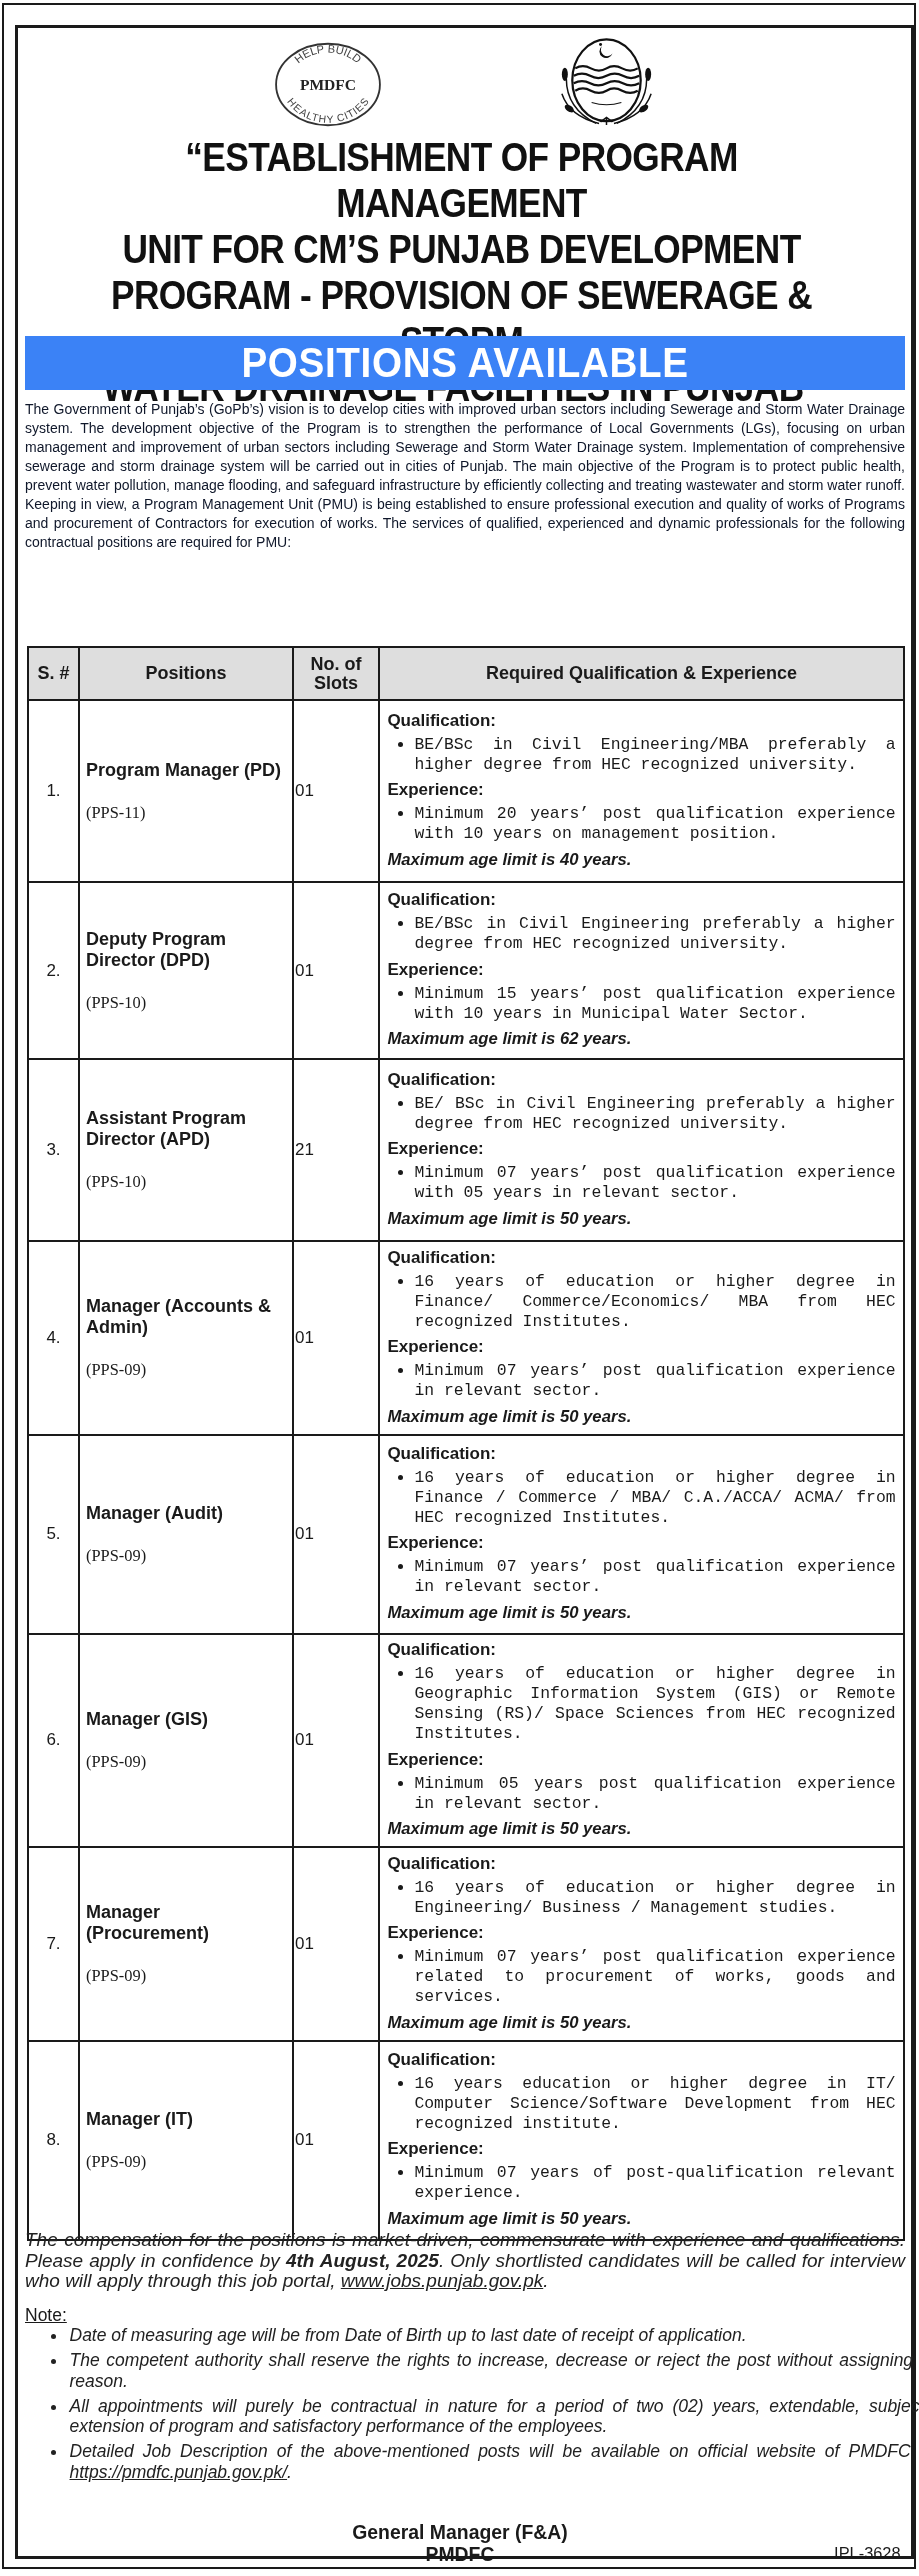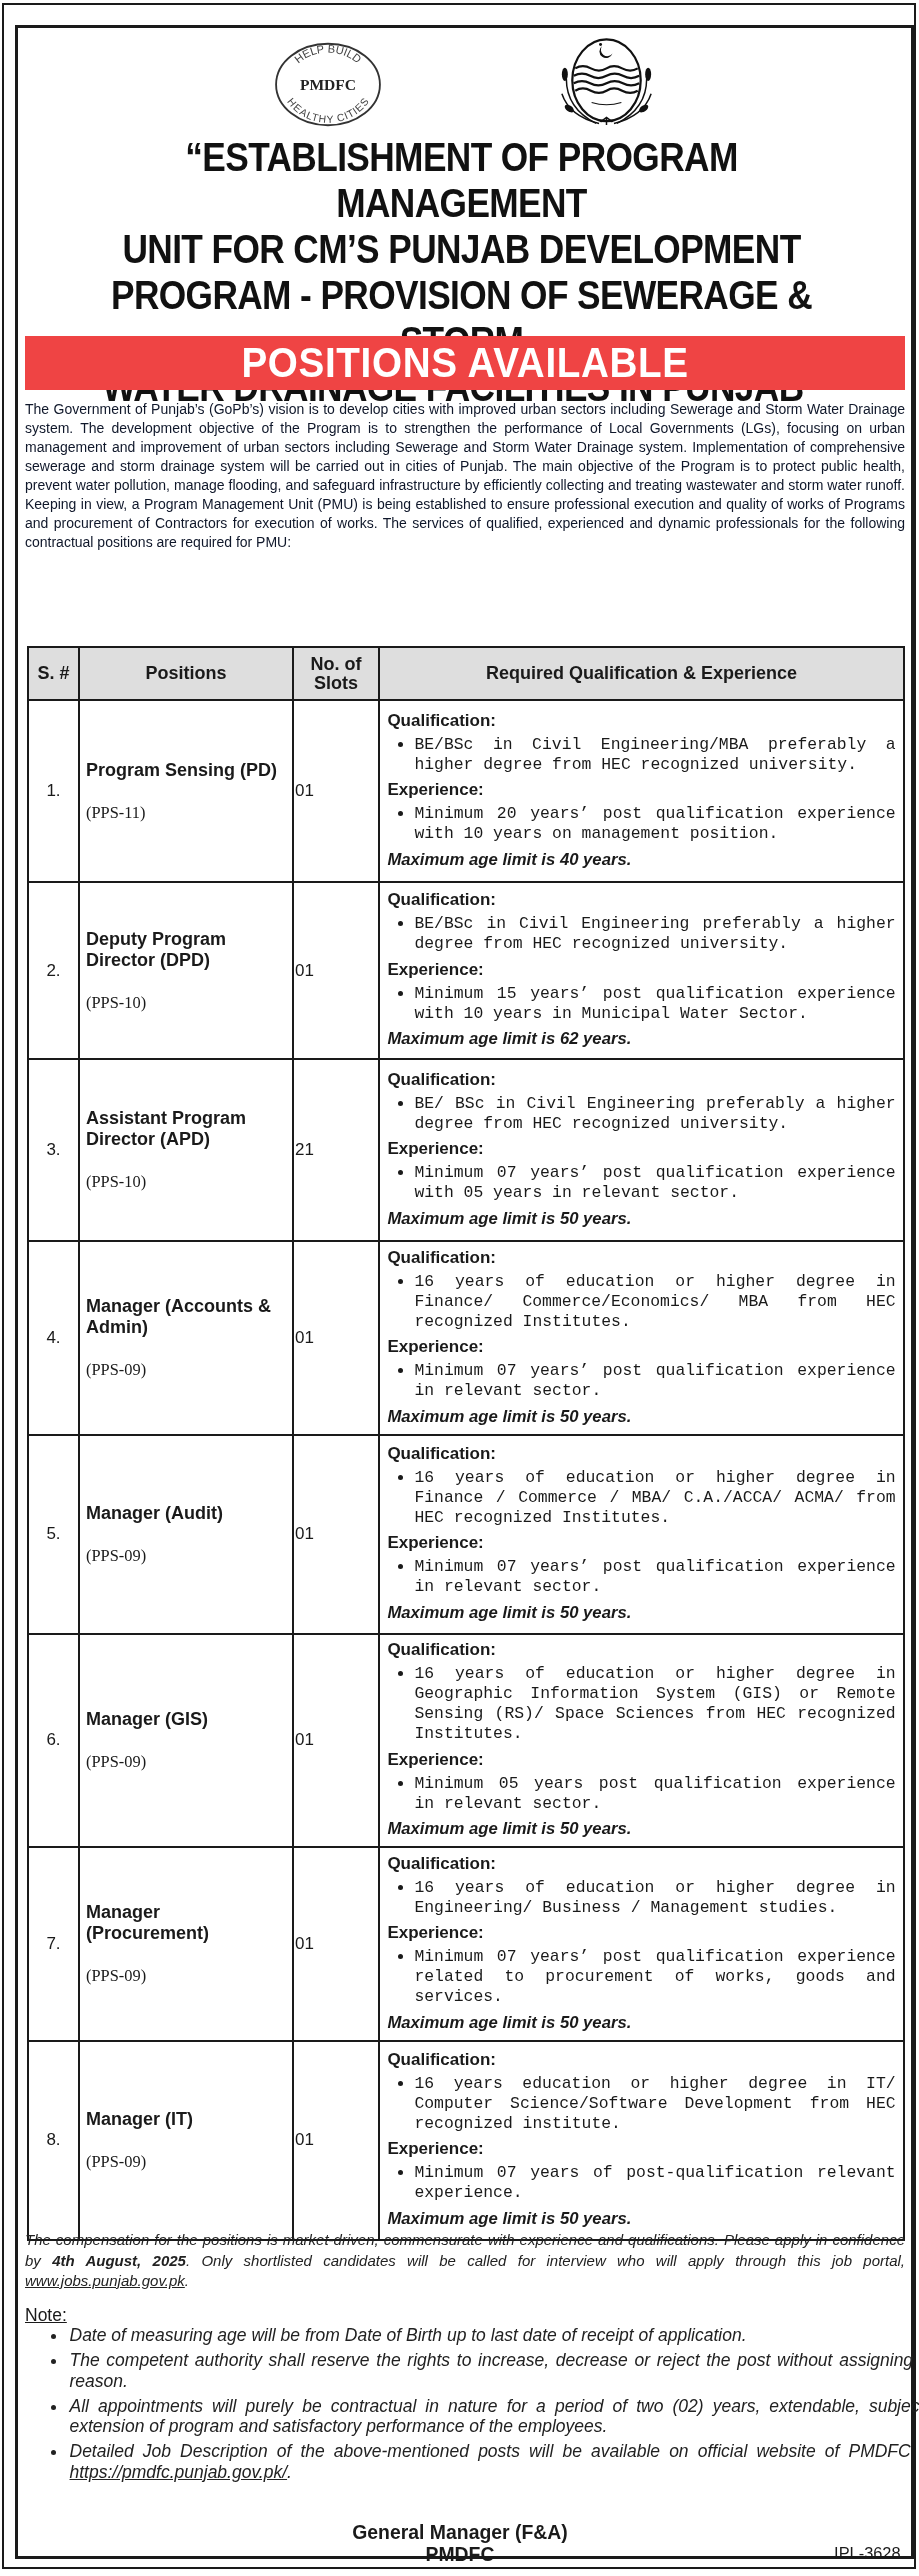--- a/index.html
+++ b/index.html
@@ -9,42 +9,42 @@
             border:2.2px solid #1a1a1a; box-sizing:border-box; }
   .outer2 { position:absolute; left:15px; top:25px; width:899px; height:2534px;
             border:3.7px solid #1a1a1a; box-sizing:border-box; }
   .logos { position:absolute; top:34px; left:0; width:920px; height:97px; }
   .logo-pmdfc { position:absolute; left:272px; top:6px; width:112px; height:89px; }
   .logo-punjab { position:absolute; left:547px; top:0; width:119px; height:97px; }
   .title { position:absolute; top:134px; left:30px; width:863px; text-align:center;
            font-family:"Liberation Sans", sans-serif; font-weight:bold; font-size:41px;
            line-height:46px; letter-spacing:-0.7px; transform:scaleX(0.86); transform-origin:center top;
            color:#111; }
-  .bar { position:absolute; top:336px; left:25px; width:880px; height:54px; background:#ef4444;
+  .bar { position:absolute; top:336px; left:25px; width:880px; height:54px; background:#3b82f6;
          color:#fff; text-align:center; font-weight:bold; font-size:42px; line-height:54px;
          letter-spacing:0.7px; }
   .bar span { display:inline-block; transform:scaleX(0.92); }
   .intro { position:absolute; top:400px; left:25px; width:880px; font-size:14px;
            line-height:19px; text-align:justify; color:#0f172a; }
   table.jobs { position:absolute; top:646px; left:27px; width:878px; border-collapse:collapse;
                table-layout:fixed; font-size:16.4px; }
   table.jobs th, table.jobs td { border:2.2px solid #1a1a1a; vertical-align:middle; }
   table.jobs th { background:#dedede; font-weight:bold; text-align:center; line-height:18.6px;
                   font-size:18px; height:49px; }
   td.sn { text-align:center; font-size:17px; }
   td.pos { padding:0 6px; }
   td.slots { text-align:left; font-size:17px; }
   td.req { padding:4.5px 7.4px 6px 7.4px; vertical-align:top; }
   .pos-title { font-weight:bold; font-size:18px; line-height:21px; }
   .pos-scale { margin-top:22px; font-size:16.4px;font-family:Liberation Serif, serif; }
   .sec-head { font-weight:bold; font-size:17px; line-height:22px; }
   ul.req-list { margin:3px 0 4.5px 0; padding-left:27px; font-size:16.4px; line-height:20px; text-align:justify;font-family:Liberation Mono, monospace; }
   ul.req-list li { margin:0; }
   .age { font-weight:bold; font-style:italic; font-size:16.7px; line-height:22px; }
-  .comp { position:absolute; top:2230px; left:25px; width:880px; font-style:italic; font-size:15px;
+  .comp { position:absolute; top:2230px; left:25px; width:880px; font-style:italic; font-size:19px;
           line-height:20.5px; text-align:justify; color:#222; }
   .comp b { font-weight:bold; }
   .link { text-decoration:underline; }
   .note-head { position:absolute; top:2305px; left:25px; font-size:17.5px; text-decoration:underline; }
   ul.notes { position:absolute; top:2325px; left:25px; width:880px; margin:0; padding-left:43px;
              font-style:italic; font-size:17.5px; line-height:20.5px; text-align:justify; color:#222; }
   ul.notes li { margin-bottom:4.5px; padding-left:1.5px; }
   .sig { position:absolute; top:2521px; left:0; width:920px; text-align:center; font-weight:bold;
          font-size:19.4px; line-height:22px; }
   .ref { position:absolute; top:2544px; right:19.4px; font-size:16.4px; }
@@ -122,21 +122,21 @@
       <th>S. #</th>
       <th>Positions</th>
       <th>No. of Slots</th>
       <th>Required Qualification &amp; Experience</th>
     </tr>
   </thead>
   <tbody id="rows">
   <tr style="height: 182px;">
     <td class="sn"><span>1.</span></td>
     <td class="pos">
-      <div class="pos-title">Program Sensing (PD)</div>
+      <div class="pos-title">Program Manager (PD)</div>
       <div class="pos-scale">(PPS-11)</div>
     </td>
     <td class="slots">01</td>
     <td class="req">
       <div class="sec-head">Qualification:</div>
       <ul class="req-list">
         <li>BE/BSc in Civil Engineering/MBA preferably a higher degree from HEC recognized university.</li>
       </ul>
       <div class="sec-head">Experience:</div>
       <ul class="req-list">

